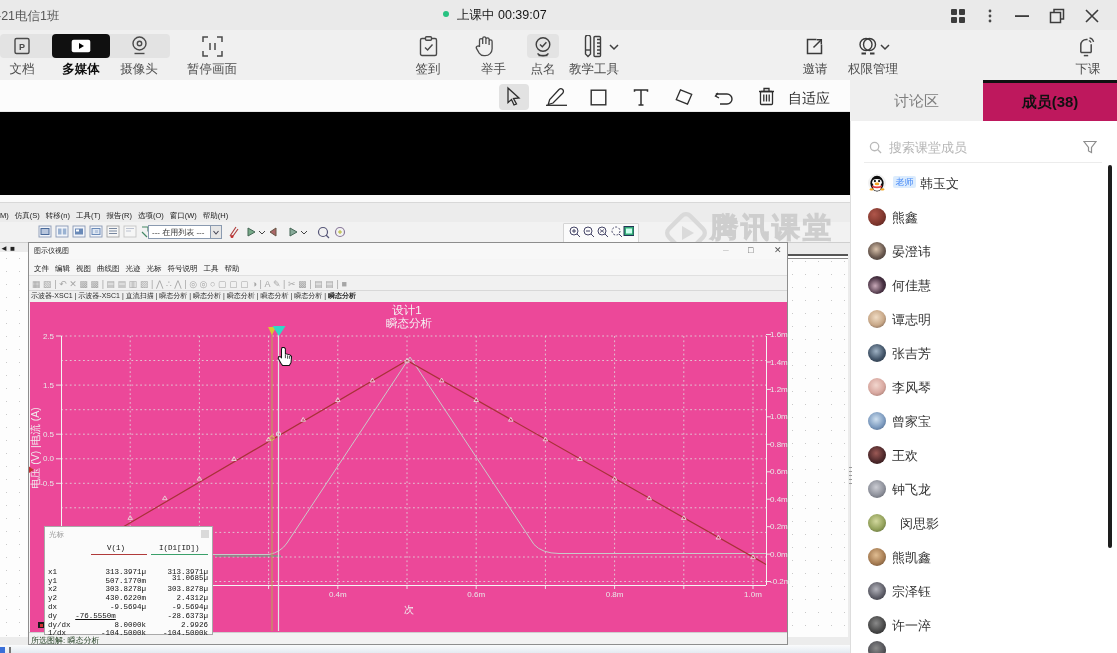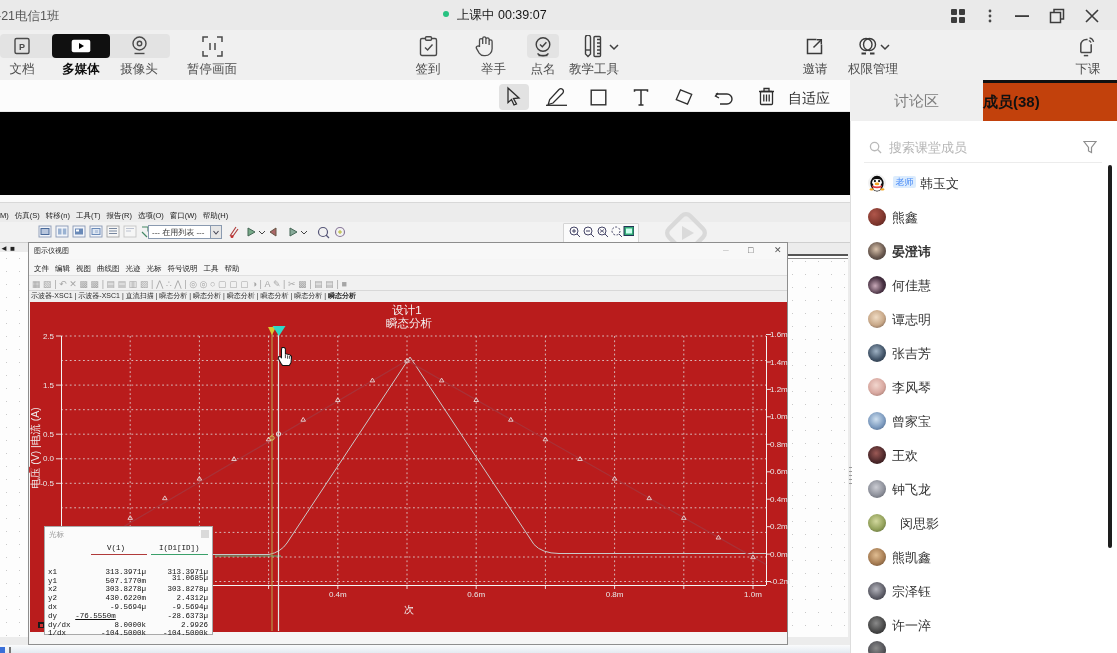--- a/index.html
+++ b/index.html
@@ -26,29 +26,29 @@
   #mstb{left:0;top:27px;width:850px;height:21px;background:#f2f2f2;border-bottom:1px solid #cfcfcf;box-sizing:border-box;}
   .canvas{background:#fdfdfd;background-image:radial-gradient(#c9c9c9 0.8px, transparent 0.9px);background-size:13px 13px;}
   #wmark{left:710px;top:14px;color:#fdfdfd;font-size:28px;font-weight:bold;letter-spacing:3px;-webkit-text-stroke:1.1px #cbcbcb;opacity:0.9;}
   
   #grapher{left:28px;top:242px;width:760px;height:403px;background:#f5f5f5;border:1px solid #8e8e8e;box-sizing:border-box;}
   #gtitle{left:0;top:0;width:758px;height:16px;background:#f8f8f8;border-bottom:1px solid #dcdcdc;font-size:7px;color:#222;}
   #gmenu{left:0;top:16px;width:758px;height:16px;background:#f6f6f6;font-size:7.5px;color:#1a1a1a;padding-top:5px;box-sizing:border-box;}
   #gmenu span{margin-right:6px;}
   #gtools{left:0;top:32px;width:758px;height:16px;background:#f1f1f1;border-top:1px solid #e0e0e0;border-bottom:1px solid #d8d8d8;box-sizing:border-box;color:#909090;font-size:9px;}
   #gtabs{left:0;top:48px;width:758px;height:12px;background:#efefef;font-size:7px;color:#2a2a2a;white-space:nowrap;}
-  #gchart{left:1px;top:59px;width:757px;height:330px;background:#b91c1c;}
+  #gchart{left:1px;top:59px;width:757px;height:330px;background:#ec4899;}
   #gstatus{left:0;top:389px;width:758px;height:12px;background:#f2f2f2;font-size:8px;color:#1d3a1d;border-top:1px solid #cfcfcf;box-sizing:border-box;padding-top:2px;}
   
   #cwin{left:44px;top:526px;width:169px;height:109px;background:#fbfbfb;border:1px solid #a9a9a9;box-sizing:border-box;font-family:"Liberation Mono",monospace;}
   #cwin .row{position:absolute;font-size:7.5px;color:#111;white-space:pre;}
   
   #sidebar{left:850px;top:80px;width:267px;height:573px;background:#fff;border-left:1px solid #ddd;box-sizing:border-box;}
   #tabL{left:850px;top:80px;width:133px;height:41px;background:#efefef;color:#7e7e7e;font-size:15px;line-height:41px;text-align:center;}
-  #tabR{left:983px;top:80px;width:134px;height:41px;background:#c2410c;color:#111;font-size:15px;font-weight:bold;line-height:38px;border-top:3px solid #111;box-sizing:border-box;}
+  #tabR{left:983px;top:80px;width:134px;height:41px;background:#be185d;color:#111;font-size:15px;font-weight:bold;line-height:38px;text-align:center;border-top:3px solid #111;box-sizing:border-box;}
   .mname{font-size:13px;color:#333;white-space:nowrap;}
   .avatar{width:18px;height:18px;border-radius:50%;}
   #teachbadge{left:893px;top:176px;width:23px;height:12px;background:#dcecfd;border-radius:2px;color:#4a8cf7;font-size:9px;text-align:center;line-height:12px;}
   #sscroll{left:1108px;top:165px;width:4px;height:383px;background:#1d1d1d;border-radius:2px;}
   svg{display:block;}
 </style>
 </head>
 <body>
 
 <div id="topbar" class="abs"></div>
@@ -283,20 +283,21 @@
   <rect x="56" y="2.5" width="10" height="9" fill="#3a7" stroke="#235"></rect>
         <rect x="58" y="4.5" width="6" height="5" fill="#cfe"></rect>
 </svg>
 </div>
   <svg class="abs" style="left:663px;top:17px;" width="46" height="42" viewBox="0 0 46 42">
       <g transform="rotate(45 23 21)">
         <rect x="8" y="6" width="30" height="30" rx="6" fill="none" stroke="#d9d9d9" stroke-width="4.5"></rect>
       </g>
       <path d="M19 14 L31 21 L19 28 Z" fill="#dadada"></path>
     </svg>
+    <div id="wmark" class="abs">腾讯课堂</div>
 
 <div class="abs" style="left:0px;top:49px;width:28px;height:10px;font-size:8px;color:#222;">◄&nbsp;■</div>
 
   <div class="abs canvas" style="left:0;top:57px;width:28px;height:385px;"></div>
   <div class="abs canvas" style="left:760px;top:60px;width:88px;height:382px;"></div>
   <div class="abs" style="left:762px;top:59px;width:86px;height:2px;background:#555;"></div>
   <div class="abs" style="left:762px;top:63px;width:86px;height:1px;background:#888;"></div>
 
   <div class="abs" style="left:0;top:450px;width:850px;height:8px;background:linear-gradient(#fafbfc,#e4eaf1);"></div>
   <div class="abs" style="left:0;top:452px;width:5px;height:6px;background:#3a6fd8;"></div>
@@ -428,20 +429,21 @@
 <path d="M243.5 25 L256.5 25 L250 35 Z" fill="#30d8c8"></path>
 <circle cx="243" cy="137" r="2.2" fill="none" stroke="#d8cc60" stroke-width="1"></circle>
 <circle cx="249.5" cy="133" r="2.2" fill="none" stroke="#dddddd" stroke-width="1"></circle>
 <path d="M0 165.5 L0 172 L4.8 168.7 Z" fill="#c03030"></path>
 <g transform="translate(248,46) scale(1.12)">
           <path d="M4.5 0.5 L6.5 0.5 L7.5 1.5 L7.5 6 L11.5 7 L13 8.5 L12.5 14 L11 16.5 L5 16.5 L3.5 14.5 L1 10 L1.5 8.5 L3.5 9 L4 9.5 L4 2 Z" fill="#fff" stroke="#111" stroke-width="0.9"></path>
           <path d="M7.5 6.5 L7.5 10 M9.5 7.5 L9.5 10.5 M11.3 8 L11.3 10.5" stroke="#111" stroke-width="0.7"></path>
         </g>
 </svg>
     </div>
+  <div id="gstatus" class="abs"><span style="margin-left:2px;">所选图解: 瞬态分析</span></div>
 </div>
 
 <div id="cwin" class="abs">
   <div class="row" style="left:4px;top:3px;color:#9a9a9a;font-family:'Liberation Sans';">光标</div>
   <div class="abs" style="left:156px;top:3px;width:8px;height:8px;background:#dadada;"></div>
   <div class="row" style="left:62px;top:17px;">V(1)</div>
   <div class="row" style="left:114px;top:17px;">I(D1[ID])</div>
   <div class="abs" style="left:46px;top:27px;width:56px;height:1px;background:#b03a3a;"></div>
   <div class="abs" style="left:106px;top:27px;width:57px;height:1px;background:#3aa06a;"></div>
     <div class="row" style="left:3px;top:40.8px;">x1</div>
@@ -499,21 +501,21 @@
       <circle cx="11.1" cy="7.1" r="1.15" fill="#0d0d0d"></circle>
       <ellipse cx="9" cy="9.9" rx="2.3" ry="1.3" fill="#f5a623"></ellipse>
       <path d="M3.8 11.2 Q9 14 14.2 11.2 L13.7 13.2 Q9 15.4 4.3 13.2 Z" fill="#e4393c"></path>
       <ellipse cx="3.6" cy="15.4" rx="2.1" ry="1.1" fill="#f5a623"></ellipse>
       <ellipse cx="14.4" cy="15.4" rx="2.1" ry="1.1" fill="#f5a623"></ellipse>
     </svg>
     <div class="abs mname" style="left:920px;top:175px;">韩玉文</div>
     <div class="abs avatar" style="left:868px;top:207.5px;background:radial-gradient(circle at 35% 35%, #b0564a, #7c352c 60%, #48201c);"></div>
     <div class="abs mname" style="left:892px;top:209px;">熊鑫</div>
     <div class="abs avatar" style="left:868px;top:241.5px;background:radial-gradient(circle at 45% 40%, #d9c2ab, #6b5a50 55%, #2e2a28);"></div>
-    <div class="abs mname" style="left:892px;top:243px;font-weight:bold;">晏澄讳</div>
+    <div class="abs mname" style="left:892px;top:243px;">晏澄讳</div>
     <div class="abs avatar" style="left:868px;top:275.5px;background:radial-gradient(circle at 40% 55%, #c8a9b8, #4a3344 55%, #221722);"></div>
     <div class="abs mname" style="left:892px;top:277px;">何佳慧</div>
     <div class="abs avatar" style="left:868px;top:309.5px;background:radial-gradient(circle at 45% 40%, #f0dcc4, #c8a888 55%, #5a4336);"></div>
     <div class="abs mname" style="left:892px;top:311px;">谭志明</div>
     <div class="abs avatar" style="left:868px;top:343.5px;background:radial-gradient(circle at 45% 40%, #9fb2c4, #44566a 55%, #1d2833);"></div>
     <div class="abs mname" style="left:892px;top:345px;">张吉芳</div>
     <div class="abs avatar" style="left:868px;top:377.5px;background:radial-gradient(circle at 45% 40%, #f2d6ce, #d8a8a0 55%, #8a6258);"></div>
     <div class="abs mname" style="left:892px;top:379px;">李风琴</div>
     <div class="abs avatar" style="left:868px;top:411.5px;background:radial-gradient(circle at 45% 40%, #cfe0f0, #7e9cc0 55%, #3c5578);"></div>
     <div class="abs mname" style="left:892px;top:413px;">曾家宝</div>

